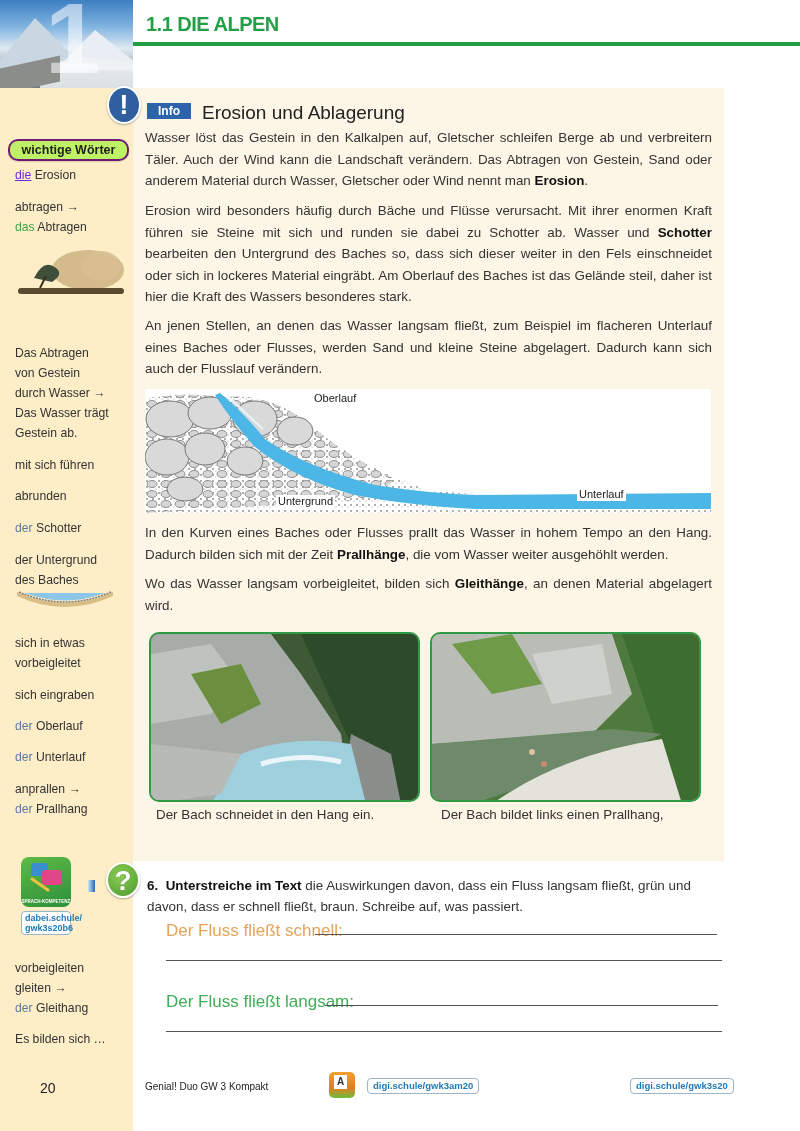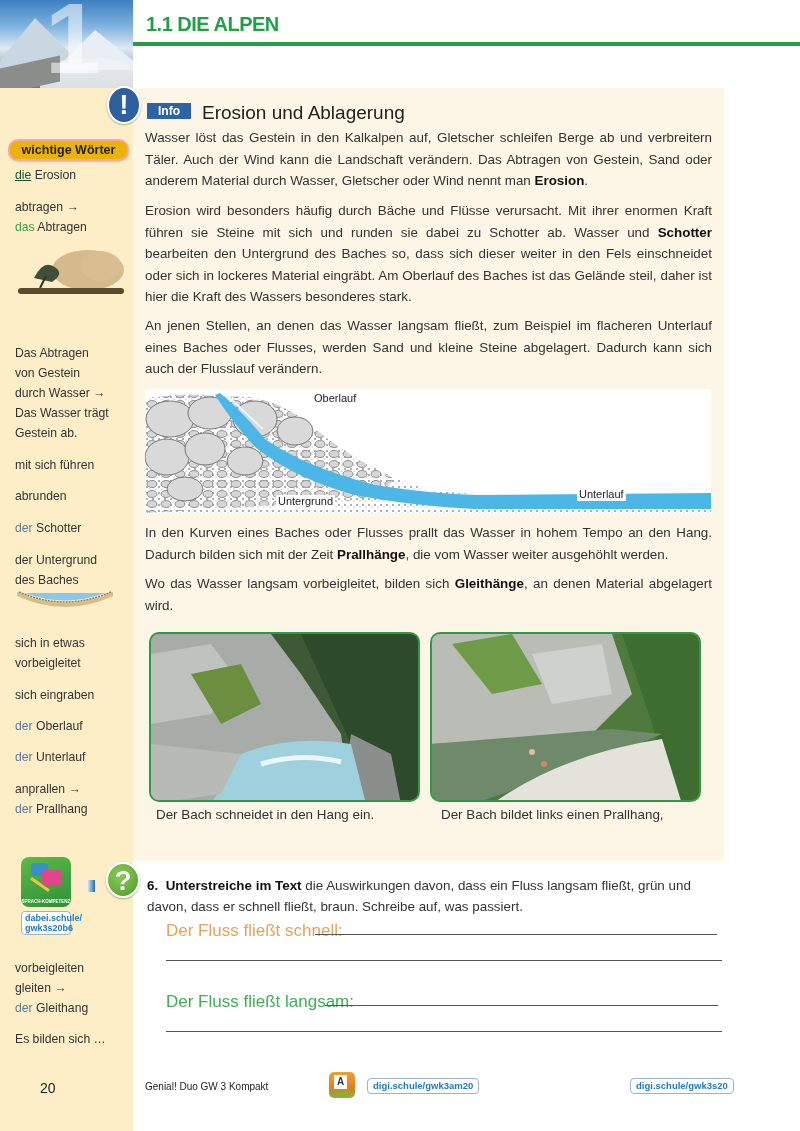--- a/index.html
+++ b/index.html
@@ -17,26 +17,26 @@
   .header-photo .glacier { position: absolute; left: 40px; top: 58px; width: 100px; height: 30px; background: #eef2f5; border-radius: 50% 50% 0 0; opacity: .85; }
   .header-photo .road { position: absolute; left: 0; top: 62px; width: 60px; height: 26px; background: #8a8d89; transform: skewY(-12deg); }
   .header-photo .chapter-num { position: absolute; left: 45px; top: -12px; font-family: "Liberation Sans", sans-serif; font-weight: bold;
     font-size: 100px; color: rgba(255,255,255,0.55); line-height: 1; }
 
   .title-wrap { position: absolute; left: 133px; top: 0; width: 667px; height: 48px; }
   .page-title { position: absolute; left: 13px; top: 14px; font-family: "Liberation Sans", sans-serif; font-weight: bold;
     font-size: 20px; letter-spacing: -0.5px; color: #23a047; line-height: 1; }
   .title-rule { position: absolute; left: 0; top: 42px; width: 667px; height: 4px; background: #23a047; }
 
-  .vocab-label { position: absolute; left: 8px; top: 139px; width: 121px; height: 22px; background: #eab308;
-    border: 2px solid #fca5a5; border-radius: 10px; font-weight: bold; font-size: 12.5px; color: #222;
+  .vocab-label { position: absolute; left: 8px; top: 139px; width: 121px; height: 22px; background: #bef264;
+    border: 2px solid #701a75; border-radius: 10px; font-weight: bold; font-size: 12.5px; color: #222;
     text-align: center; line-height: 18px; box-shadow: 0 1px 1px rgba(0,0,0,.15); }
 
   .vocab { position: absolute; left: 15px; font-size: 12.2px; line-height: 20px; color: #333; }
-  .art-red { color: #14532d; text-decoration: underline; }
+  .art-red { color: #6d28d9; text-decoration: underline; }
   .art-green { color: #3fa24b; }
   .art-blue { color: #5a7a9e; }
 
   .wind-illus { position: absolute; left: 16px; top: 248px; width: 110px; height: 50px; }
   .bed-illus { position: absolute; left: 15px; top: 588px; width: 100px; height: 22px; }
 
   .sprach-icon { position: absolute; left: 21px; top: 857px; width: 50px; height: 50px; border-radius: 8px;
     background: linear-gradient(160deg, #5dbb46, #2f8f3a); overflow: hidden; }
   .sprach-icon .b1 { position: absolute; left: 10px; top: 6px; width: 17px; height: 13px; background: #3a8ed0; border-radius: 3px; }
   .sprach-icon .b2 { position: absolute; left: 21px; top: 13px; width: 20px; height: 15px; background: #e2468a; border-radius: 3px; }

